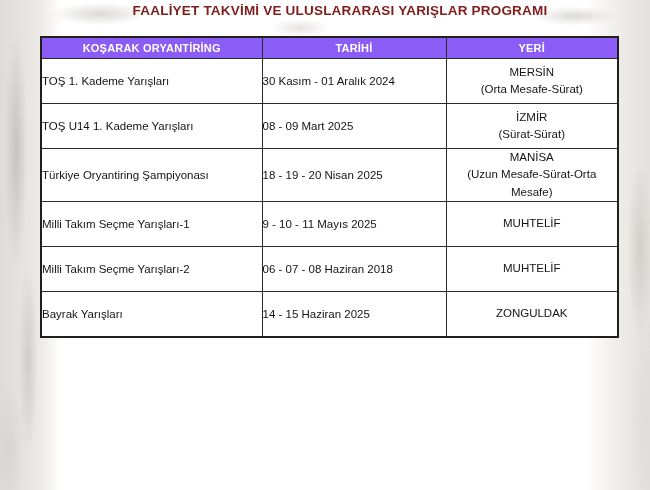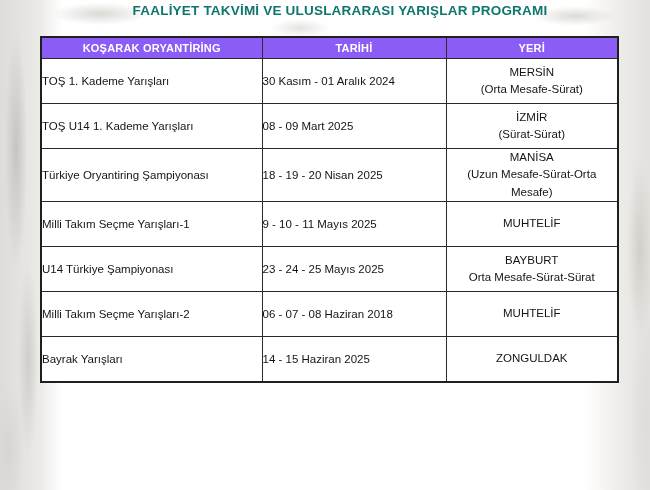--- a/index.html
+++ b/index.html
@@ -20,21 +20,21 @@
       radial-gradient(ellipse 40px 12px at 300px 28px, #e6e4e1 0%, rgba(230,228,225,0) 75%),
       radial-gradient(ellipse 18px 130px at 640px 250px, #d2cfcb 0%, rgba(210,207,203,0) 70%),
       radial-gradient(ellipse 22px 150px at 646px 420px, #dfddd9 0%, rgba(223,221,217,0) 75%),
       linear-gradient(to right, #dedcd8 0px, #ebe9e6 38px, #ffffff 62px,
                       #ffffff 585px, #edebe8 622px, #e3e1dd 650px);
   }
   .title {
     position:absolute; top:3px; left:40px; width:600px;
     text-align:center;
     font-size:13.5px; font-weight:bold; letter-spacing:0.2px;
-    color:#0f766e;
+    color:#7f1d1d;
   }
   table.schedule {
     position:absolute; left:40px; top:36px;
     width:577px; table-layout:fixed;
     border-collapse:collapse;
     background:#ffffff;
     border:2px solid #1f1f1f;
   }
   .schedule th, .schedule td { border:1px solid #2a2a2a; overflow:hidden; }
   .schedule thead th {
@@ -96,28 +96,20 @@
       </tr>
       <tr>
         <td class="c-event">Milli Takım Seçme Yarışları-1</td>
         <td class="c-date">9 - 10 - 11 Mayıs 2025</td>
         <td class="c-place">
           <div class="place-name">MUHTELİF</div>
           <div class="place-detail"></div>
         </td>
       </tr>
       <tr>
-        <td class="c-event">U14 Türkiye Şampiyonası</td>
-        <td class="c-date">23 - 24 - 25 Mayıs 2025</td>
-        <td class="c-place">
-          <div class="place-name">BAYBURT</div>
-          <div class="place-detail">Orta Mesafe-Sürat-Sürat</div>
-        </td>
-      </tr>
-      <tr>
         <td class="c-event">Milli Takım Seçme Yarışları-2</td>
         <td class="c-date">06 - 07 - 08 Haziran 2018</td>
         <td class="c-place">
           <div class="place-name">MUHTELİF</div>
           <div class="place-detail"></div>
         </td>
       </tr>
       <tr>
         <td class="c-event">Bayrak Yarışları</td>
         <td class="c-date">14 - 15 Haziran 2025</td>

